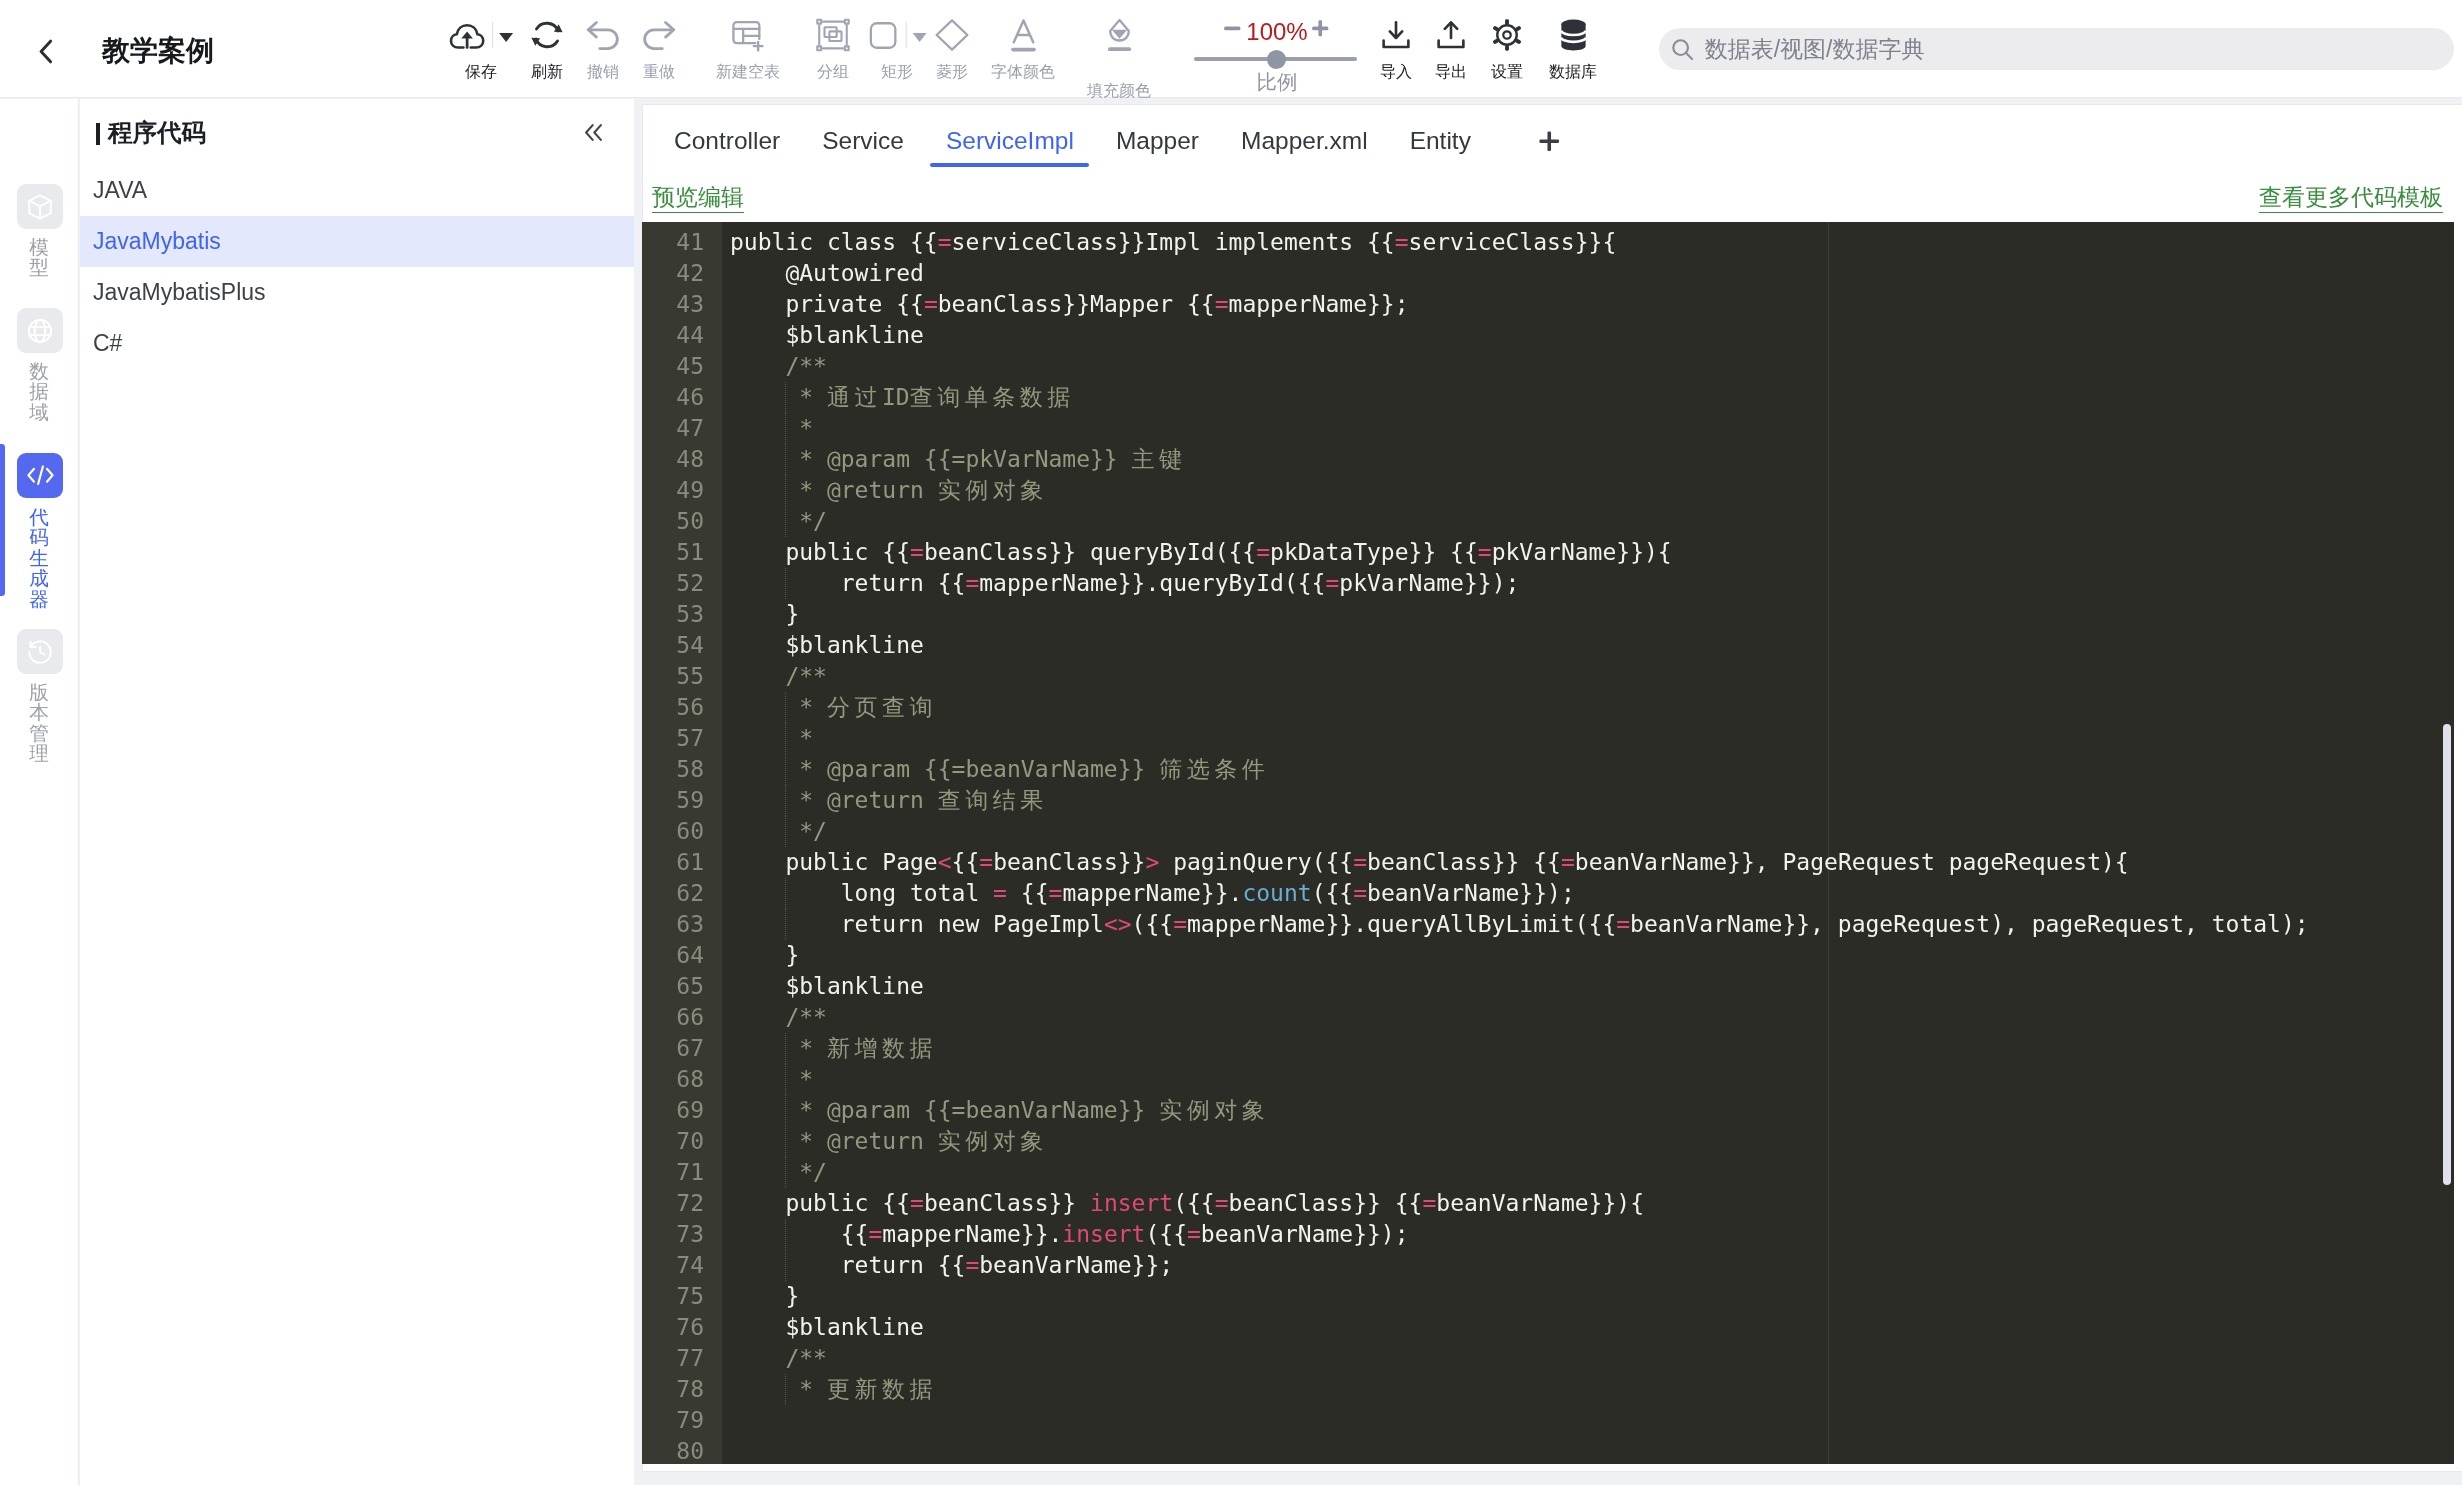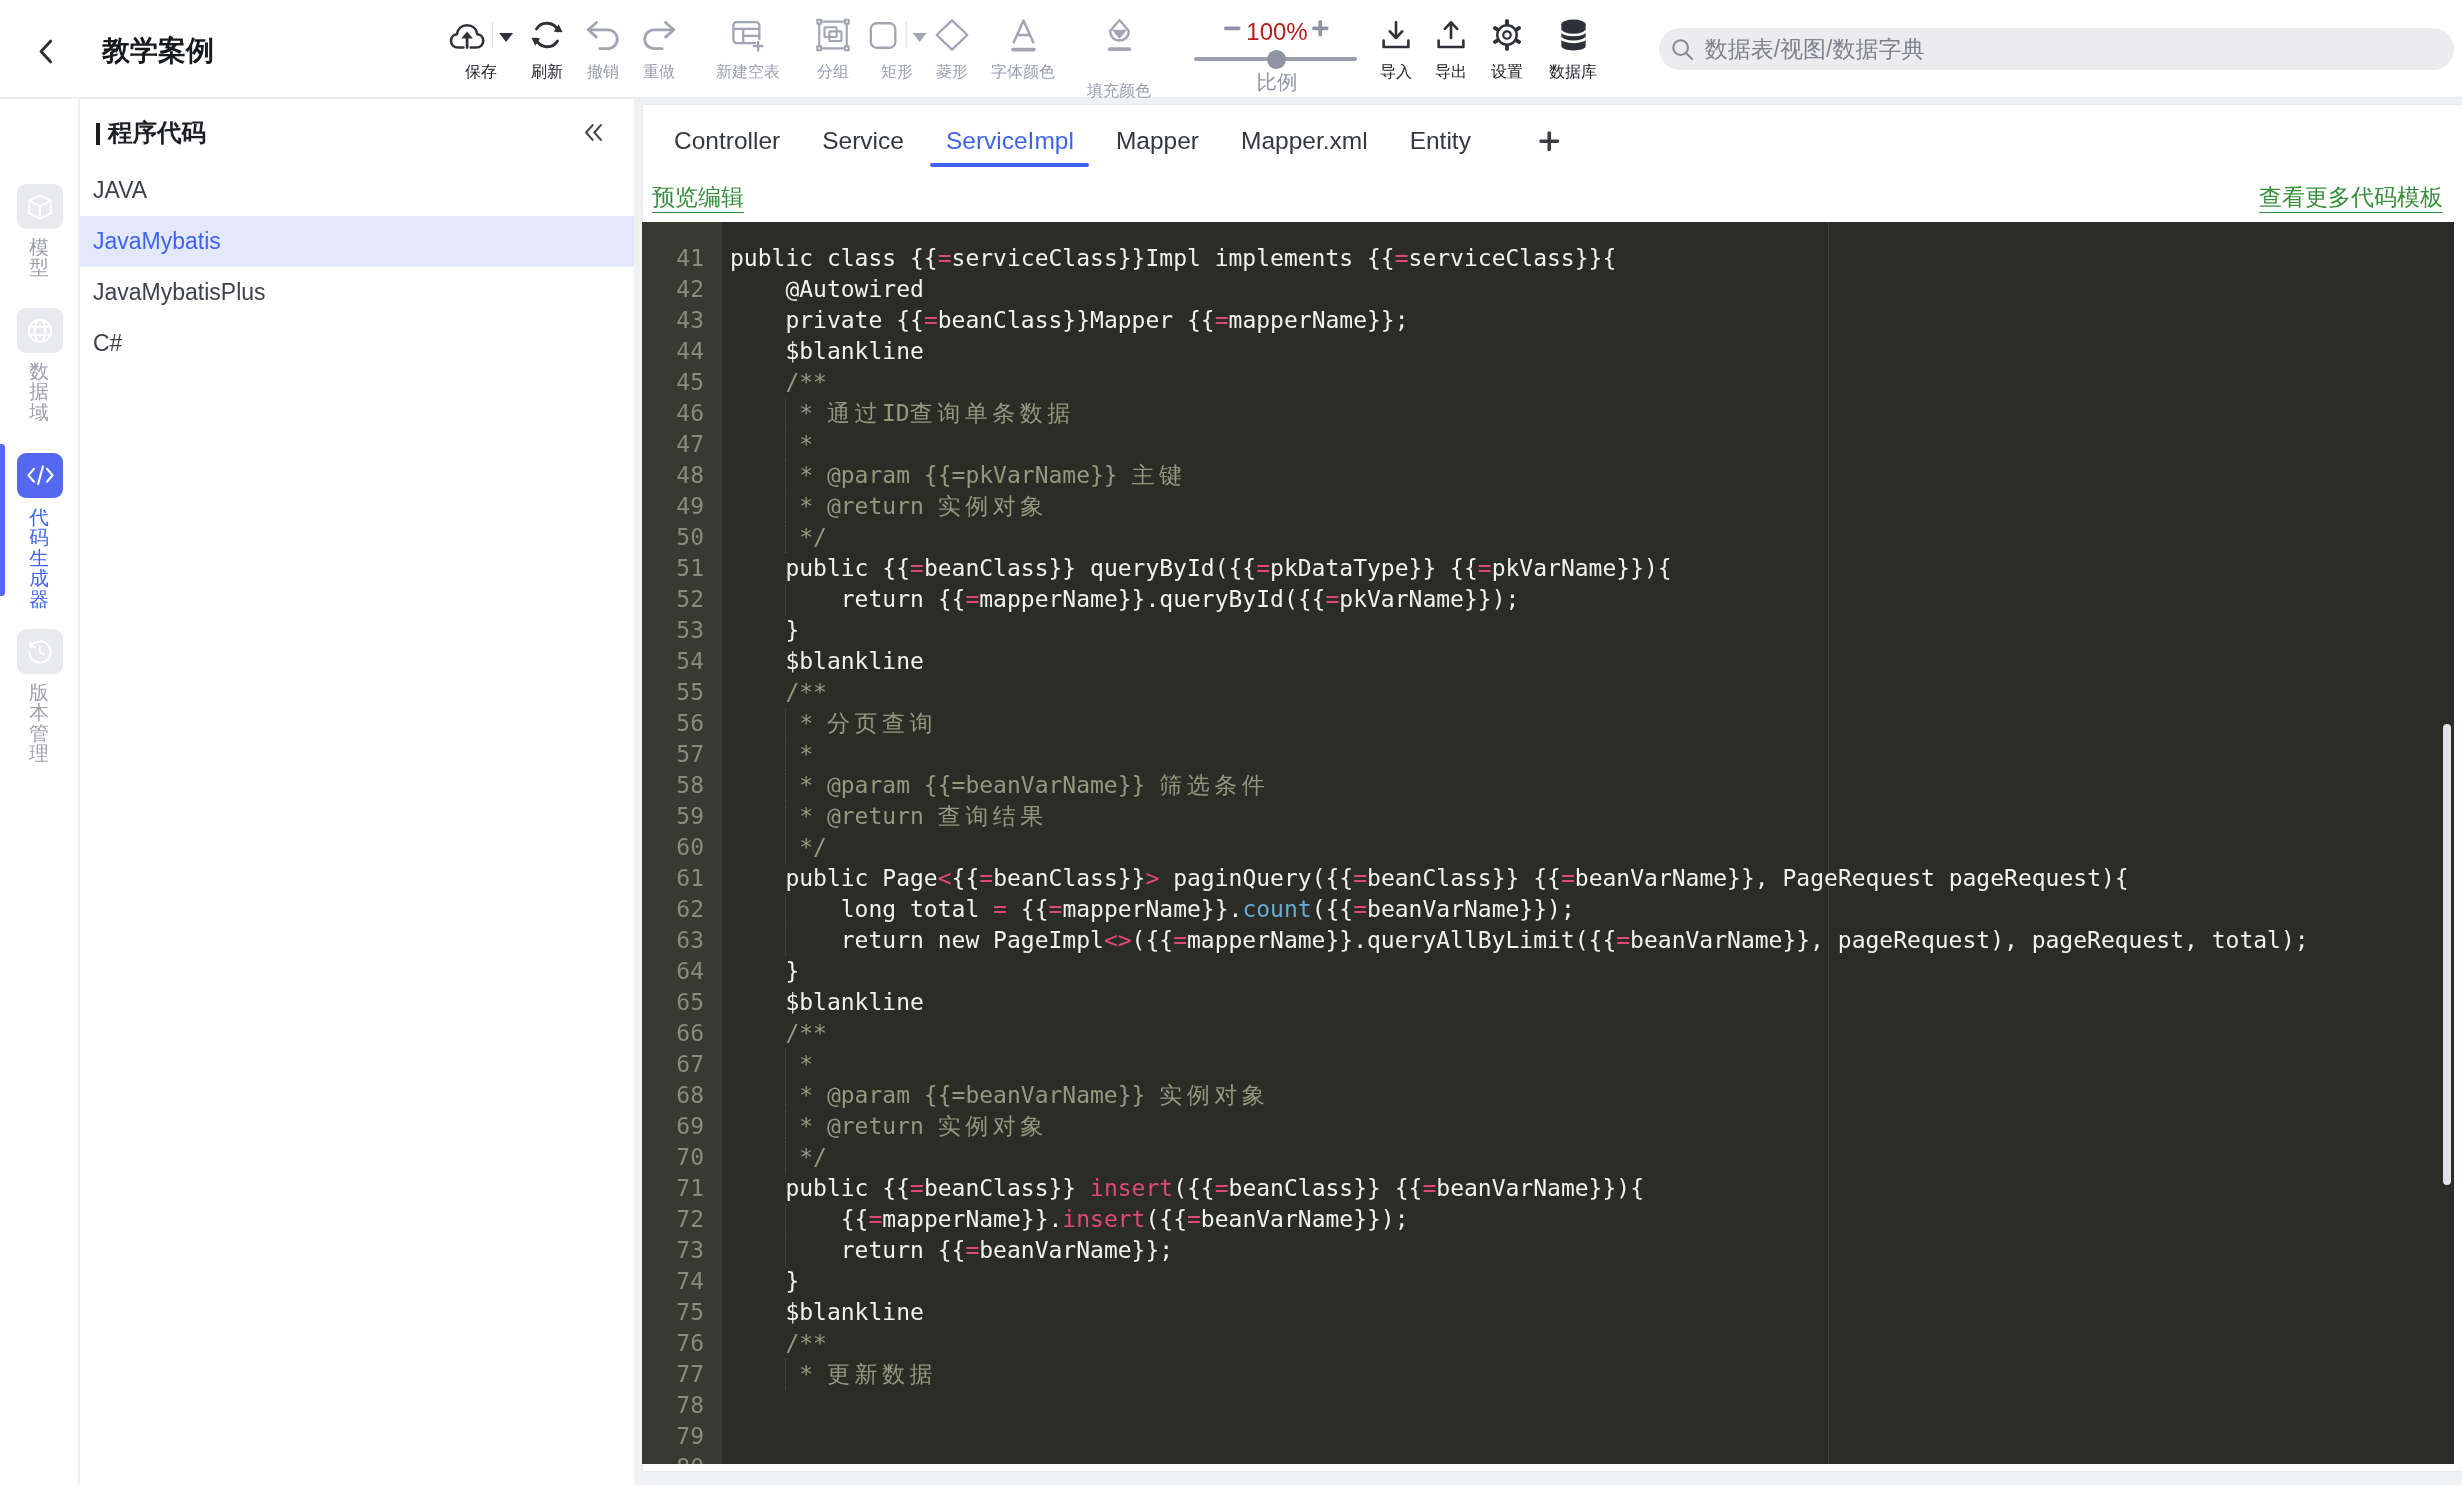--- a/index.html
+++ b/index.html
@@ -62,21 +62,21 @@
 
   .link-green { position:absolute; top:183px; font-size:23px; line-height:29px; color:var(--green); border-bottom:1.6px solid var(--green); cursor:pointer; white-space:nowrap; }
   #preview-link { left:652px; }
   #more-link { right:19px; }
 
   
   .editor { position:absolute; left:642px; top:222px; width:1812px; height:1242px; background:var(--codeBg); overflow:hidden;
             font-family:"DejaVu Sans Mono", monospace; font-size:23px; }
   .gutter { position:absolute; left:0; top:0; width:80px; height:100%; background:var(--gutterBg); }
   .gutter .ln { height:31px; line-height:31px; text-align:right; padding-right:18px; color:var(--lineNum); }
-  .gutter-inner, .lines { position:absolute; top:21px; }
+  .gutter-inner, .lines { position:absolute; top:5px; }
   .gutter-inner { left:0; width:80px; }
   .lines { left:0; right:0; }
   .ruler { position:absolute; left:1186px; top:0; width:0.8px; height:100%; background:#3e3f36; }
   .line { position:relative; height:31px; line-height:31px; white-space:pre; padding-left:88px; color:var(--codeText); }
   .line .guide { position:absolute; left:143px; top:0; height:31px; border-left:0.8px dotted #56574b; }
   .line .c { color:var(--comment); }
   .line .p { color:var(--pink); }
   .line .b { color:var(--blue); }
   .dw { display:inline-block; width:27.5px; }
   .sb-thumb { position:absolute; right:3.3px; top:502px; width:8.2px; height:461px; border-radius:4.1px; background:#dfe2ea; cursor:pointer; }
@@ -477,20 +477,21 @@
         <div class="line"><span class="guide"></span><span class="c">     *</span></div>
         <div class="line"><span class="guide"></span><span class="c">     * @param {{=beanVarName}} <span class="dw">筛</span><span class="dw">选</span><span class="dw">条</span><span class="dw">件</span></span></div>
         <div class="line"><span class="guide"></span><span class="c">     * @return <span class="dw">查</span><span class="dw">询</span><span class="dw">结</span><span class="dw">果</span></span></div>
         <div class="line"><span class="guide"></span><span class="c">     */</span></div>
         <div class="line"><span class="w">    public Page</span><span class="p">&lt;</span><span class="w">{{</span><span class="p">=</span><span class="w">beanClass}}</span><span class="p">&gt;</span><span class="w"> paginQuery({{</span><span class="p">=</span><span class="w">beanClass}} {{</span><span class="p">=</span><span class="w">beanVarName}}, PageRequest pageRequest){</span></div>
         <div class="line"><span class="guide"></span><span class="w">        long total </span><span class="p">=</span><span class="w"> {{</span><span class="p">=</span><span class="w">mapperName}}.</span><span class="b">count</span><span class="w">({{</span><span class="p">=</span><span class="w">beanVarName}});</span></div>
         <div class="line"><span class="guide"></span><span class="w">        return new PageImpl</span><span class="p">&lt;&gt;</span><span class="w">({{</span><span class="p">=</span><span class="w">mapperName}}.queryAllByLimit({{</span><span class="p">=</span><span class="w">beanVarName}}, pageRequest), pageRequest, total);</span></div>
         <div class="line"><span class="w">    }</span></div>
         <div class="line"><span class="w">    $blankline</span></div>
         <div class="line"><span class="c">    /**</span></div>
+        <div class="line"><span class="guide"></span><span class="c">     * <span class="dw">新</span><span class="dw">增</span><span class="dw">数</span><span class="dw">据</span></span></div>
         <div class="line"><span class="guide"></span><span class="c">     *</span></div>
         <div class="line"><span class="guide"></span><span class="c">     * @param {{=beanVarName}} <span class="dw">实</span><span class="dw">例</span><span class="dw">对</span><span class="dw">象</span></span></div>
         <div class="line"><span class="guide"></span><span class="c">     * @return <span class="dw">实</span><span class="dw">例</span><span class="dw">对</span><span class="dw">象</span></span></div>
         <div class="line"><span class="guide"></span><span class="c">     */</span></div>
         <div class="line"><span class="w">    public {{</span><span class="p">=</span><span class="w">beanClass}} </span><span class="p">insert</span><span class="w">({{</span><span class="p">=</span><span class="w">beanClass}} {{</span><span class="p">=</span><span class="w">beanVarName}}){</span></div>
         <div class="line"><span class="guide"></span><span class="w">        {{</span><span class="p">=</span><span class="w">mapperName}}.</span><span class="p">insert</span><span class="w">({{</span><span class="p">=</span><span class="w">beanVarName}});</span></div>
         <div class="line"><span class="guide"></span><span class="w">        return {{</span><span class="p">=</span><span class="w">beanVarName}};</span></div>
         <div class="line"><span class="w">    }</span></div>
         <div class="line"><span class="w">    $blankline</span></div>
         <div class="line"><span class="c">    /**</span></div>

